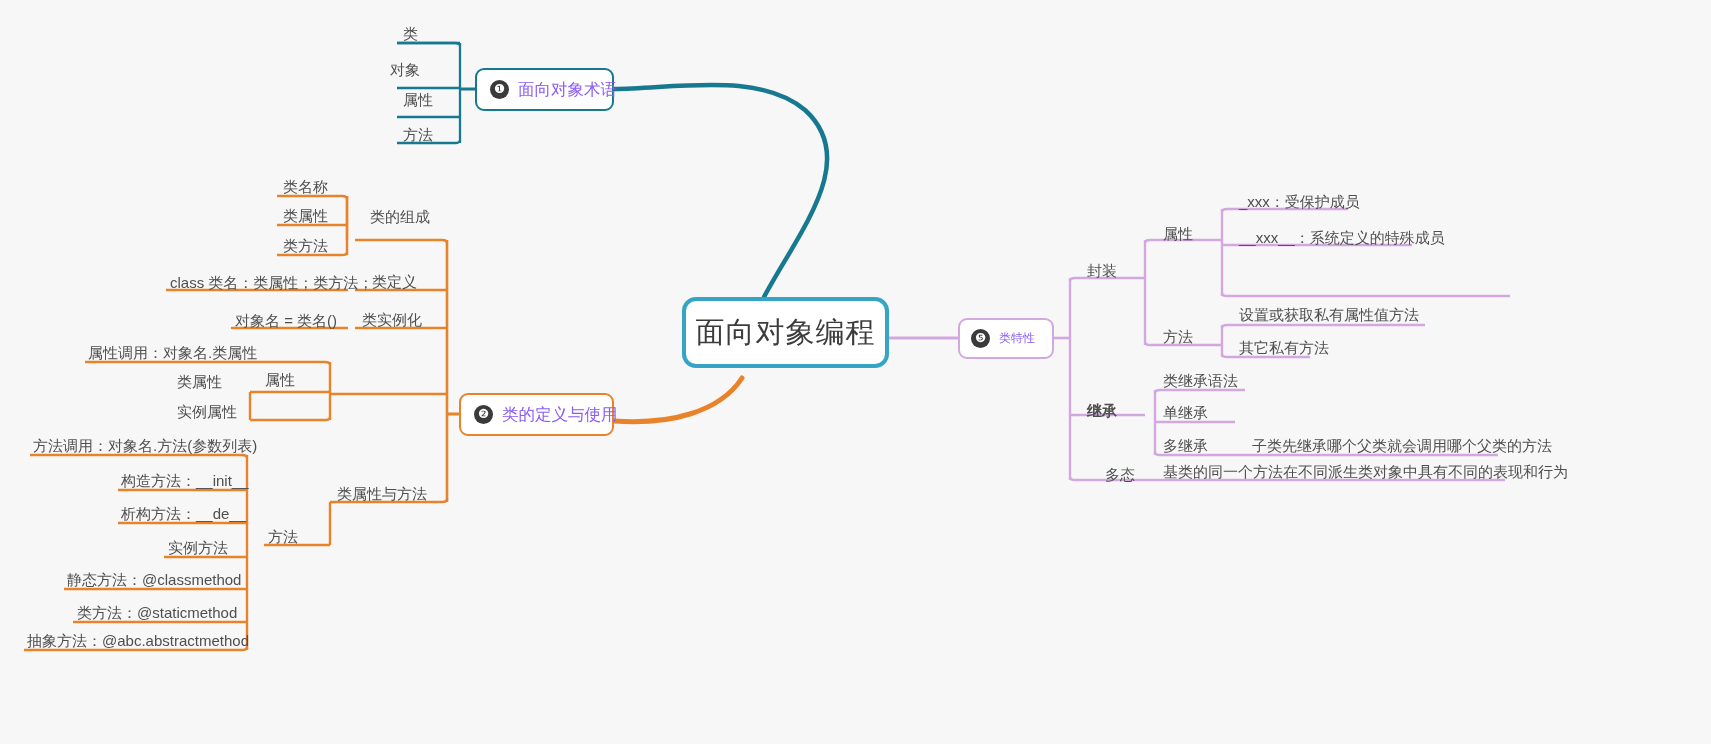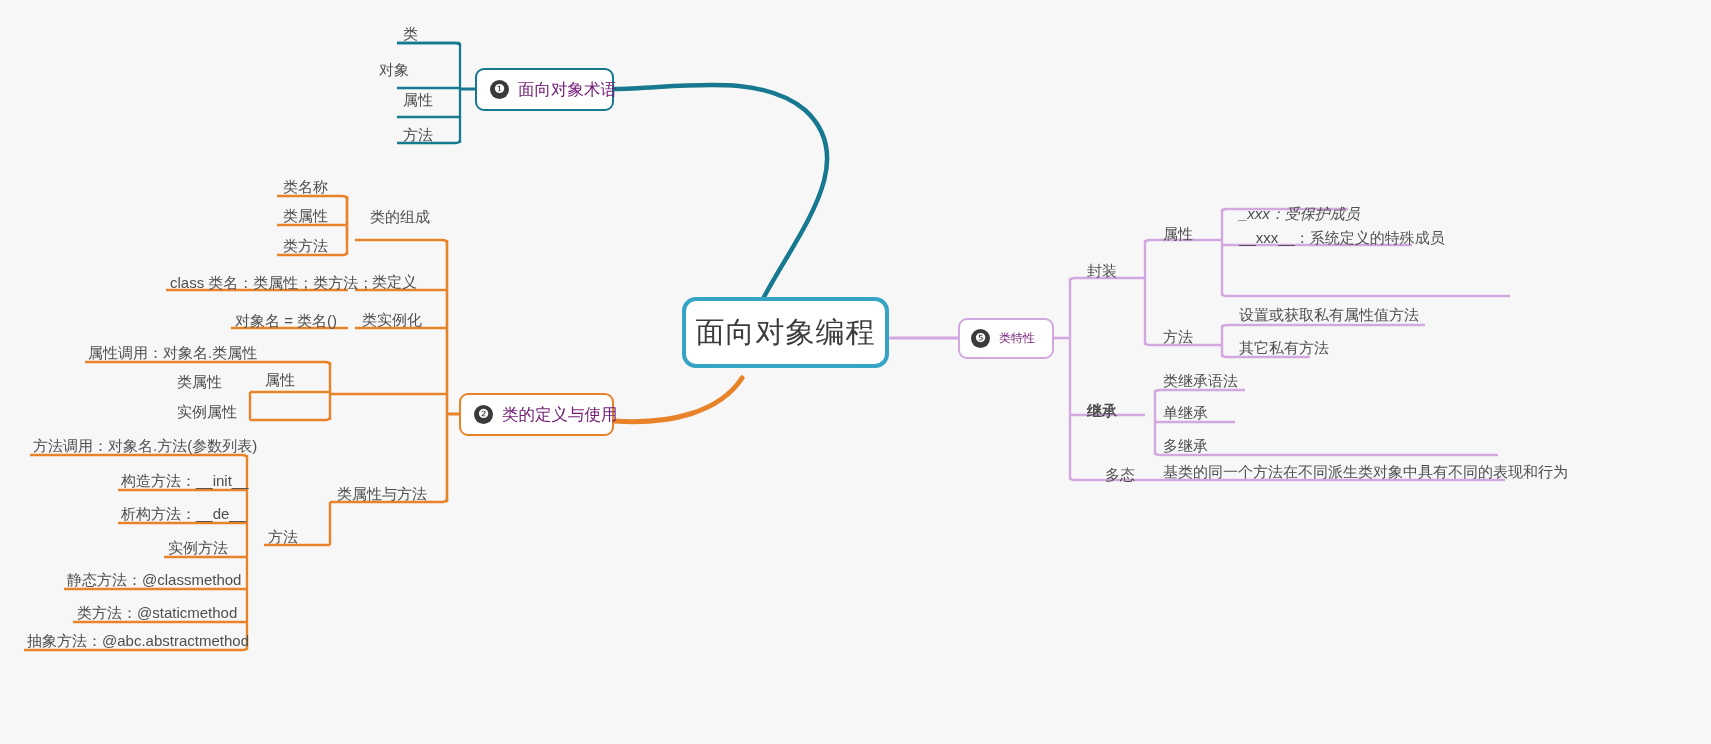--- a/index.html
+++ b/index.html
@@ -29,21 +29,21 @@
     box-sizing:border-box;
   }
   .box .num{
     display:inline-flex;align-items:center;justify-content:center;
     width:19px;height:19px;border-radius:50%;
     background:#3a3a3a;color:#ffffff;
     font-size:12.5px;line-height:1;
     margin-right:9px;flex:none;
     font-family:"DejaVu Sans",sans-serif;
   }
-  .box .btxt{font-size:17px;color:#701a75;}
+  .box .btxt{font-size:17px;color:#8b5cf6;}
 
   #center-node{
     left:682px;top:297px;width:207px;height:71px;
     border:4px solid #36a4c4;border-radius:14px;
     justify-content:center;
   }
   #center-node .btxt{font-size:29px;color:#3c3c3c;letter-spacing:1px;}
 
   #node-b1{
     left:475px;top:68px;width:139px;height:43px;
@@ -154,21 +154,21 @@
 
   <div class="node box" id="center-node">
     <span class="btxt">面向对象编程</span>
   </div>
 
   <div class="node box" id="node-b1">
     <span class="num">❶</span>
     <span class="btxt">面向对象术语</span>
   </div>
   <div class="node leaf" style="left:403px;top:24px;">类</div>
-  <div class="node leaf" style="left:379px;top:60px;">对象</div>
+  <div class="node leaf" style="left:390px;top:60px;">对象</div>
   <div class="node leaf" style="left:403px;top:90px;">属性</div>
   <div class="node leaf" style="left:403px;top:125px;">方法</div>
 
   <div class="node box" id="node-b2">
     <span class="num">❷</span>
     <span class="btxt">类的定义与使用</span>
   </div>
 
   <div class="node mid" style="left:370px;top:208px;">类的组成</div>
   <div class="node leaf" style="left:283px;top:177px;">类名称</div>
@@ -197,28 +197,29 @@
   <div class="node leaf" style="left:77px;top:603px;">类方法：@staticmethod</div>
   <div class="node leaf" style="left:27px;top:631px;">抽象方法：@abc.abstractmethod</div>
 
   <div class="node box" id="node-b5">
     <span class="num">❺</span>
     <span class="btxt">类特性</span>
   </div>
 
   <div class="node mid" style="left:1087px;top:262px;">封装</div>
   <div class="node mid" style="left:1163px;top:225px;">属性</div>
-  <div class="node leaf" style="left:1239px;top:204px;font-style:italic;">_xxx：受保护成员</div>
+  <div class="node leaf" style="left:1239px;top:192px;">_xxx：受保护成员</div>
   <div class="node leaf" style="left:1239px;top:228px;">__xxx__：系统定义的特殊成员</div>
 
   <div class="node mid" style="left:1163px;top:328px;">方法</div>
   <div class="node leaf" style="left:1239px;top:307px;font-family:Liberation Mono, monospace;">设置或获取私有属性值方法</div>
   <div class="node leaf" style="left:1239px;top:338px;">其它私有方法</div>
 
   <div class="node mid" style="left:1087px;top:402px;font-weight:bold;">继承</div>
   <div class="node leaf" style="left:1163px;top:371px;">类继承语法</div>
   <div class="node leaf" style="left:1163px;top:403px;">单继承</div>
   <div class="node leaf" style="left:1163px;top:436px;">多继承</div>
+  <div class="node leaf" style="left:1252px;top:436px;">子类先继承哪个父类就会调用哪个父类的方法</div>
 
   <div class="node mid" style="left:1087px;top:466px;margin-left:18px;">多态</div>
   <div class="node leaf" style="left:1163px;top:462px;">基类的同一个方法在不同派生类对象中具有不同的表现和行为</div>
 
 </div>
 
 </body></html>

